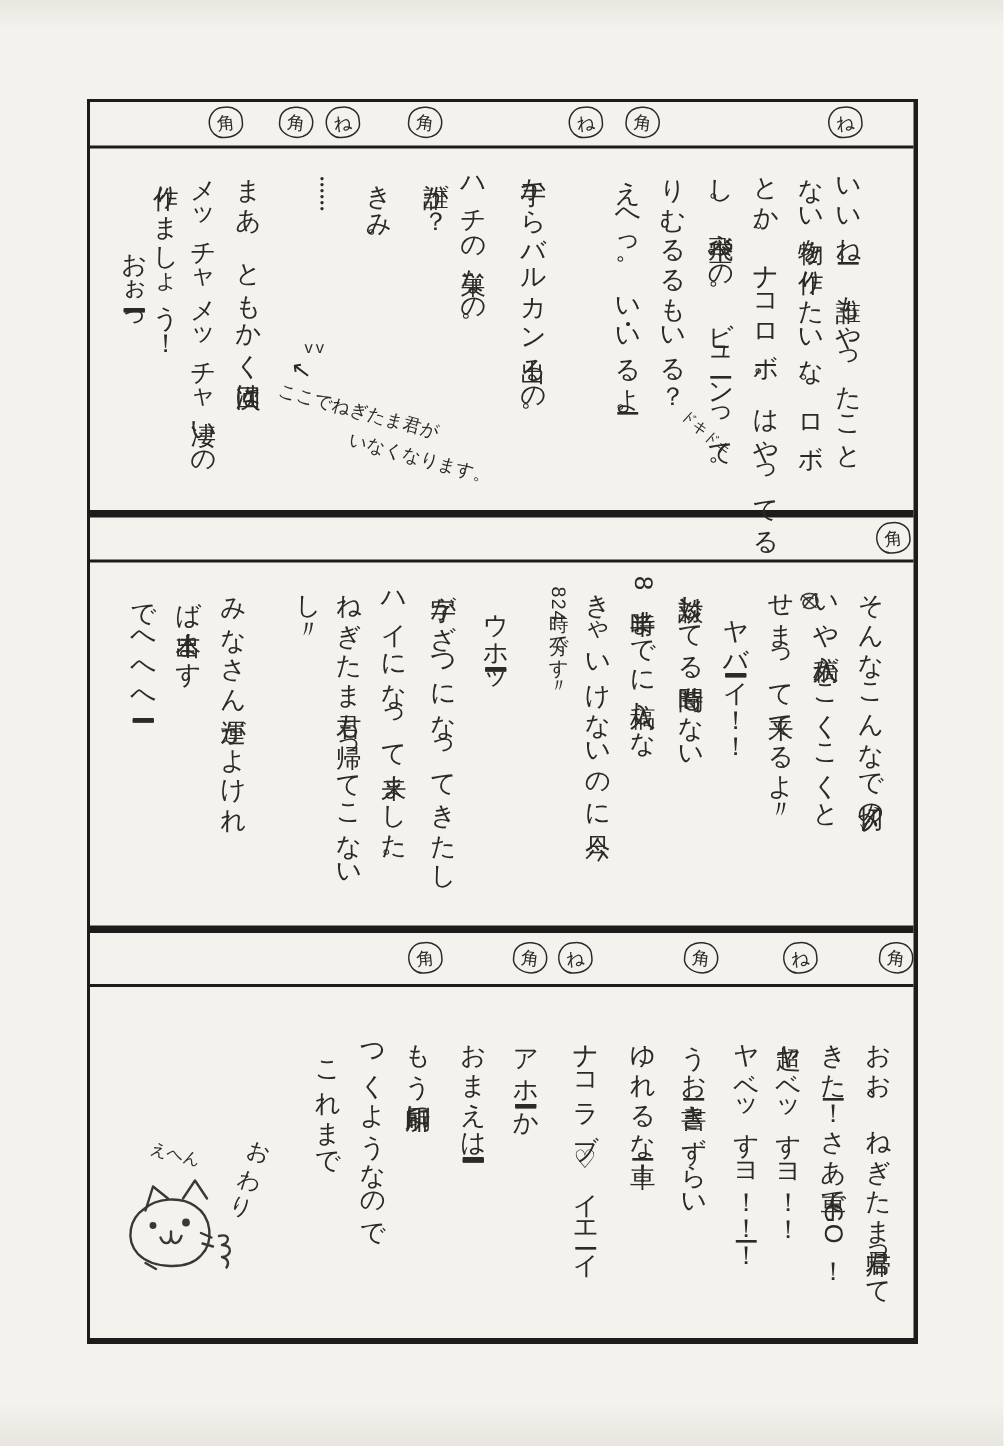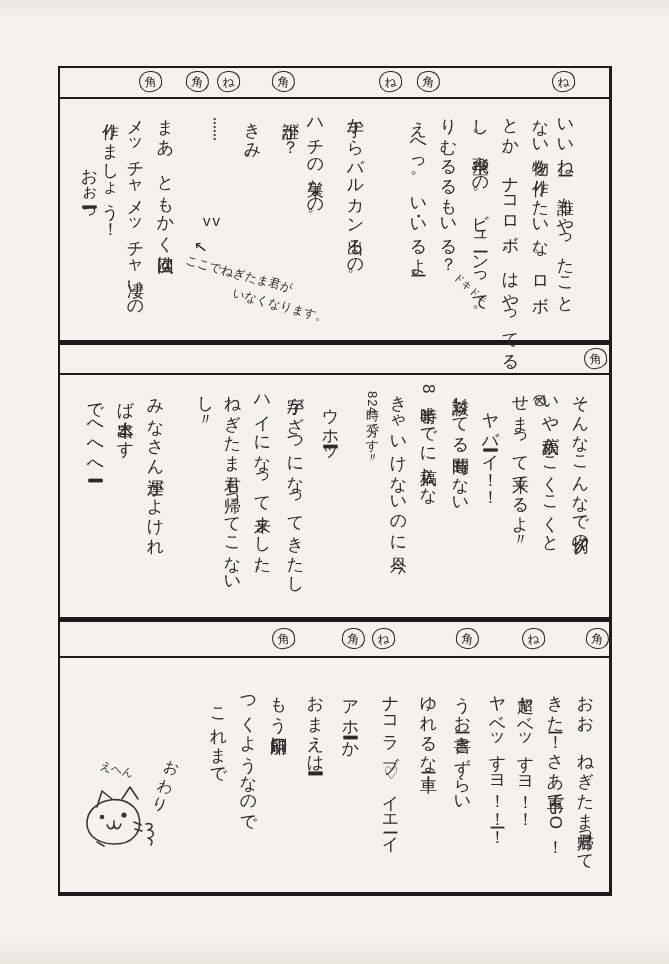--- a/index.html
+++ b/index.html
@@ -68,21 +68,21 @@
     <div class="col" style="left:242px;top:8px">ハチの巣なの。</div>
     <div class="col" style="left:217px;top:10px">誰が？</div>
     <div class="col" style="left:179px;top:12px">きみ。</div>
     <div class="col dots" style="left:142px;top:12px">・・・・・・</div>
     <div class="col" style="left:92px;top:8px">まあ　ともかく次回は</div>
     <div class="col" style="left:62px;top:10px">メッチャメッチャ凄いの</div>
     <div class="col" style="left:37px;top:12px">作りましょう！</div>
     <div class="col" style="left:16px;top:58px">おぉーーーーっ</div>
 
     <div class="note" style="left:390px;top:183px;font-size:10px;transform:rotate(42deg)">ドキドキ</div>
-    <div class="note" style="left:143px;top:113px;font-size:15px;letter-spacing:2px">vv</div>
+    <div class="note" style="left:143px;top:127px;font-size:11px;letter-spacing:2px">vv</div>
     <div class="note" style="left:134px;top:138px;font-size:16px;transform:rotate(-8deg)">↖</div>
     <div class="note tilt" style="left:128px;top:153px">ここでねぎたま君が</div>
     <div class="note tilt" style="left:175px;top:186px">いなくなります。</div>
   </div>
 
   <div class="divider"></div>
 
   <div class="strip" id="strip2">
     <span class="spk" style="left:524px">角</span>
   </div>

